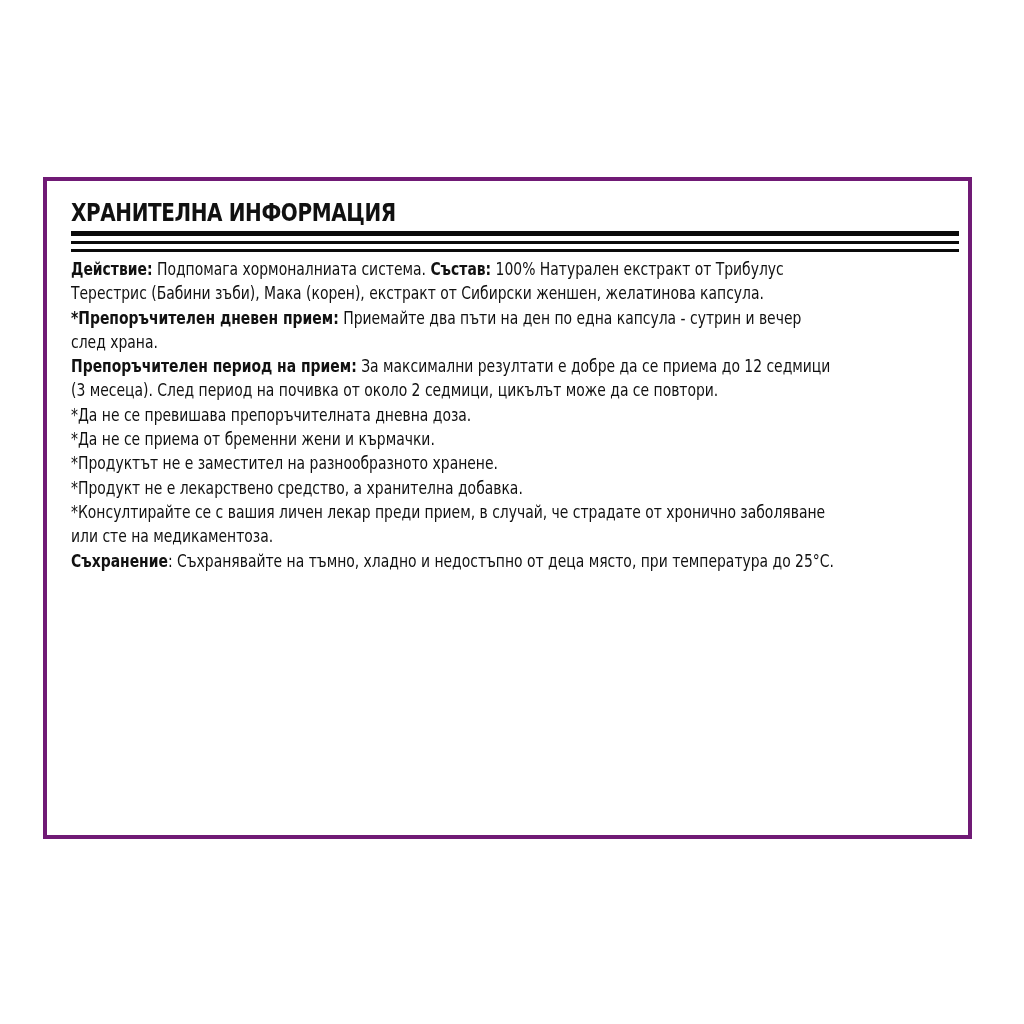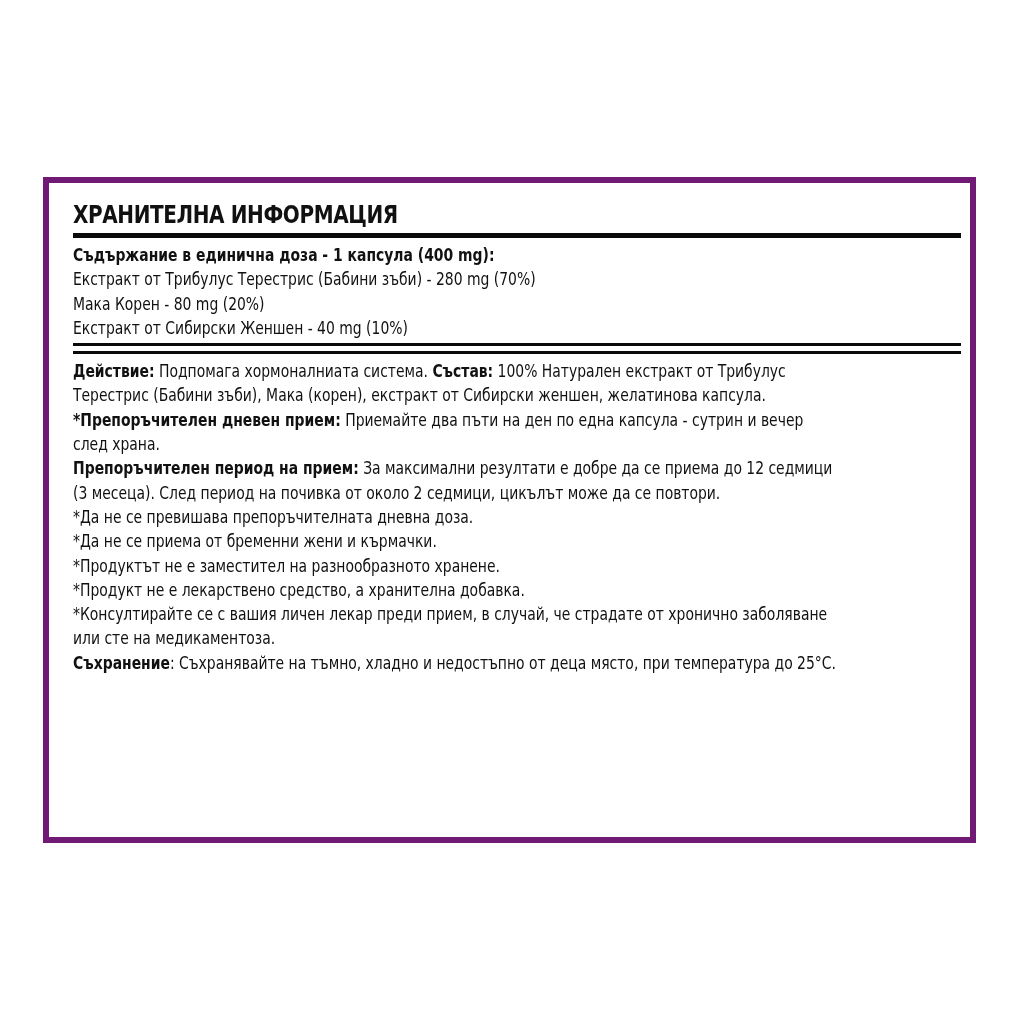--- a/index.html
+++ b/index.html
@@ -1,20 +1,20 @@
 <!DOCTYPE html>
 <html><head>
 <meta charset="utf-8">
 <style>
   html, body { margin:0; padding:0; background:#ffffff; }
   body { width:1024px; height:1024px; position:relative; overflow:hidden;
          font-family:"Liberation Sans Narrow","Liberation Sans", sans-serif; color:#111; }
   .label-box {
     position:absolute; left:43px; top:177px; width:921px; height:654px;
-    border:6px solid #701a75; background:#fff;
+    border:4px solid #701a75; background:#fff;
   }
   .inner { position:absolute; left:24px; top:15px; width:868px; }
   .title {
     font-family:"DejaVu Sans", sans-serif; font-weight:bold;
     font-size:25px; letter-spacing:-0.5px; transform:scaleX(0.80); transform-origin:left;
     white-space:nowrap; height:30px; line-height:30px; margin-top:2px;
   }
   .txt { font-family:"DejaVu Sans Condensed","DejaVu Sans", sans-serif; font-size:18px; line-height:24.3px; transform:scaleX(0.86); transform-origin:left; white-space:nowrap; }
   b { font-weight:bold; }
   .meta { position:relative; height:26px; }
@@ -27,26 +27,20 @@
 <body>
 
 <div class="label-box">
   <div class="inner">
 
     <div class="title">ХРАНИТЕЛНА ИНФОРМАЦИЯ</div>
 
 
     <div class="divider-thick"></div>
 
-    <div class="section">
-      <div class="txt"><b>Съдържание в единична доза - 1 капсула (400 mg):</b></div>
-      <div class="txt">Екстракт от Трибулус Терестрис (Бабини зъби) - 280 mg (70%)</div>
-      <div class="txt">Мака Корен - 80 mg (20%)</div>
-      <div class="txt">Екстракт от Сибирски Женшен - 40 mg (10%)</div>
-    </div>
 
     <div class="divider"></div>
 
 
     <div class="divider"></div>
 
     <div class="section">
       <div class="txt">
         <b>Действие:</b><span> Подпомага хормоналниата система. </span><b>Състав:</b><span> 100% Натурален екстракт от Трибулус</span>
       </div>

